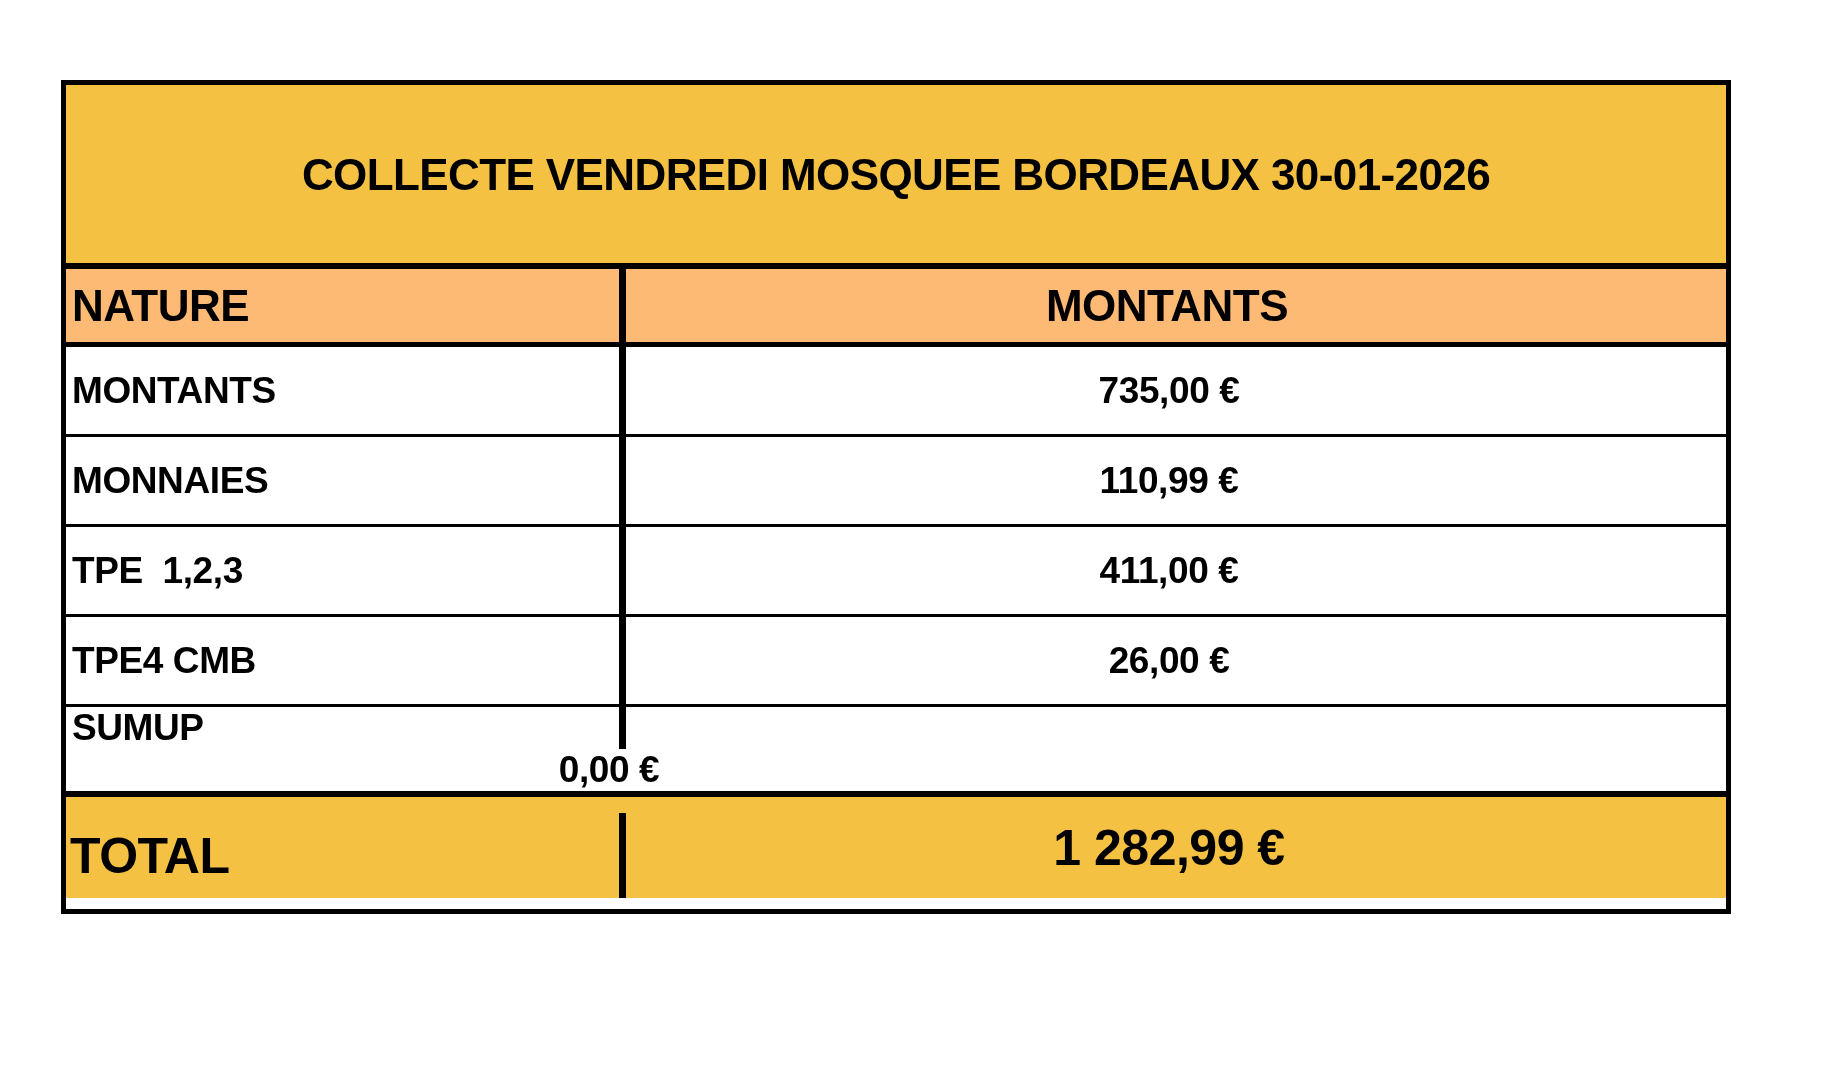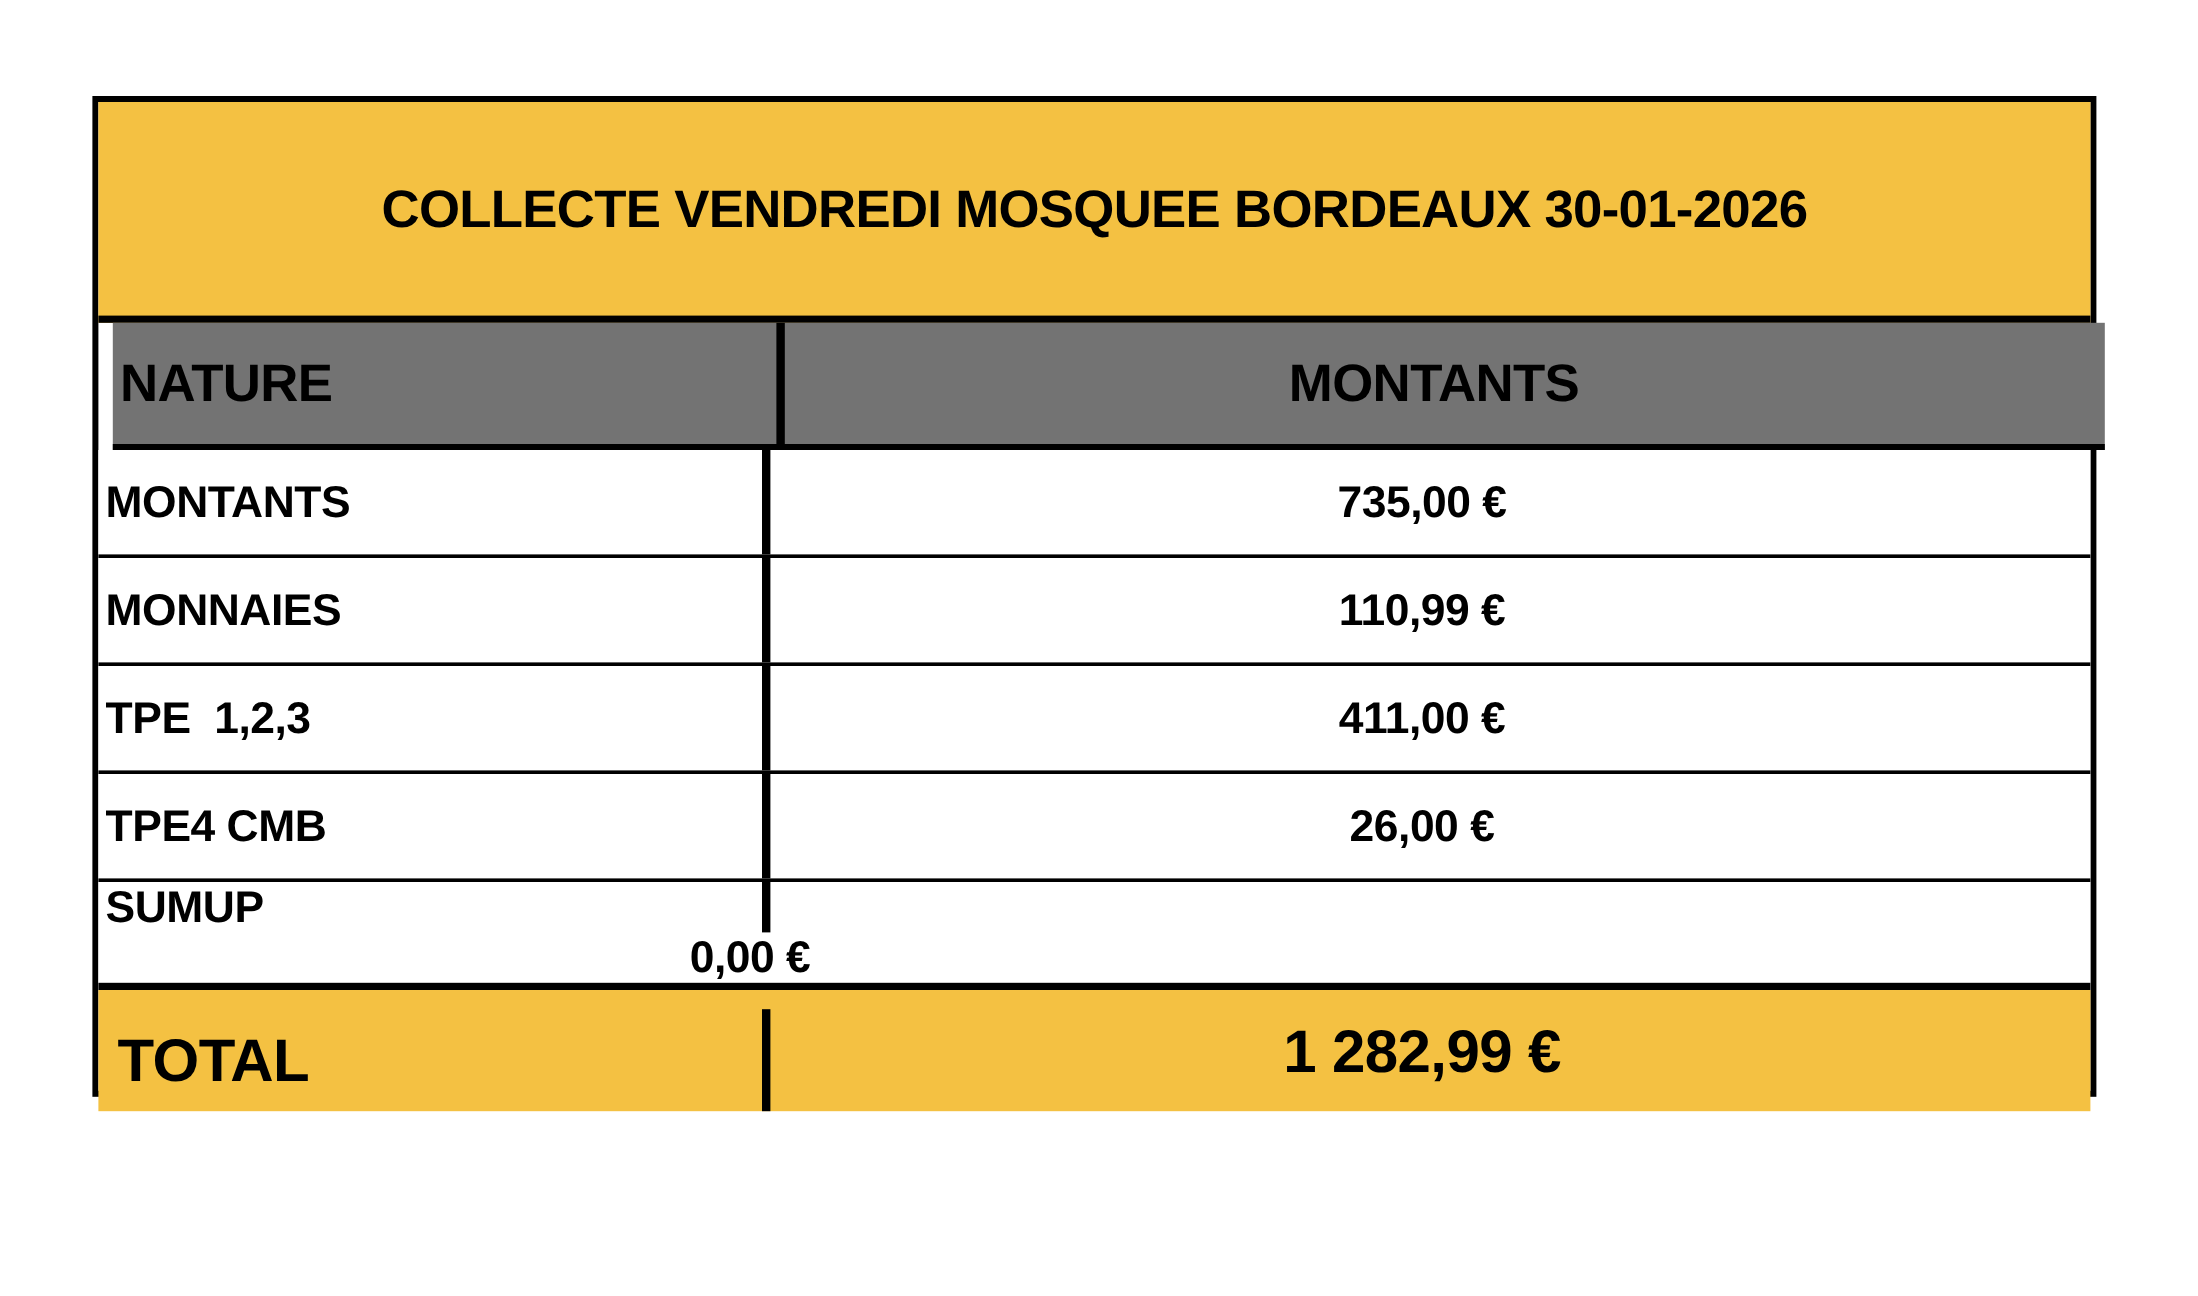--- a/index.html
+++ b/index.html
@@ -10,21 +10,21 @@
     body {
       width: 1832px;
       height: 1080px;
       position: relative;
       overflow: hidden;
       font-family: "Liberation Sans", "DejaVu Sans", sans-serif;
       color: #000;
     }
     .sheet {
       position: absolute;
-      left: 77px;
+      left: 61px;
       top: 80px;
       width: 1670px;
       height: 834px;
       box-sizing: border-box;
       border: 5px solid #000;
       background: #fff;
     }
     .title-band {
       position: absolute;
       left: 0; top: 0;
@@ -65,40 +65,39 @@
       width: 560px;
       padding-left: 6px;
       border-right: 7px solid #000;
     }
     .c-amount {
       width: 1100px;
       justify-content: center;
       padding-right: 14px;
     }
     .row.header {
-      height: 106px;
-      background: #737373;
+      height: 78px;
+      background: #fdba74;
       border-bottom: 5px solid #000;
-      margin-left: 12px;
     }
     .row.header .cell { font-size: 44px; letter-spacing: -0.5px; }
     .row.header .c-amount { padding-right: 18px; }
     .row.item {
       height: 90px;
       background: #ffffff;
       border-bottom: 3px solid #000;
     }
     .row.item.last { border-bottom: 6px solid #000; flex-direction: column; }
     .row.item .cell { font-size: 37px; letter-spacing: -0.4px; }
     .row.total {
       height: 101px;
       background: #F4C142;
     }
     .row.total .cell { font-size: 50px; letter-spacing: -0.5px; }
-    .row.total .c-nature { padding-left: 16px; margin-top: 16px; }
+    .row.total .c-nature { padding-left: 4px; margin-top: 16px; }
   </style>
 </head>
 <body>
 
 <div class="sheet">
   <div class="title-band">
     <span class="title-text">COLLECTE VENDREDI MOSQUEE BORDEAUX 30-01-2026</span>
   </div>
 
   <div class="grid">

